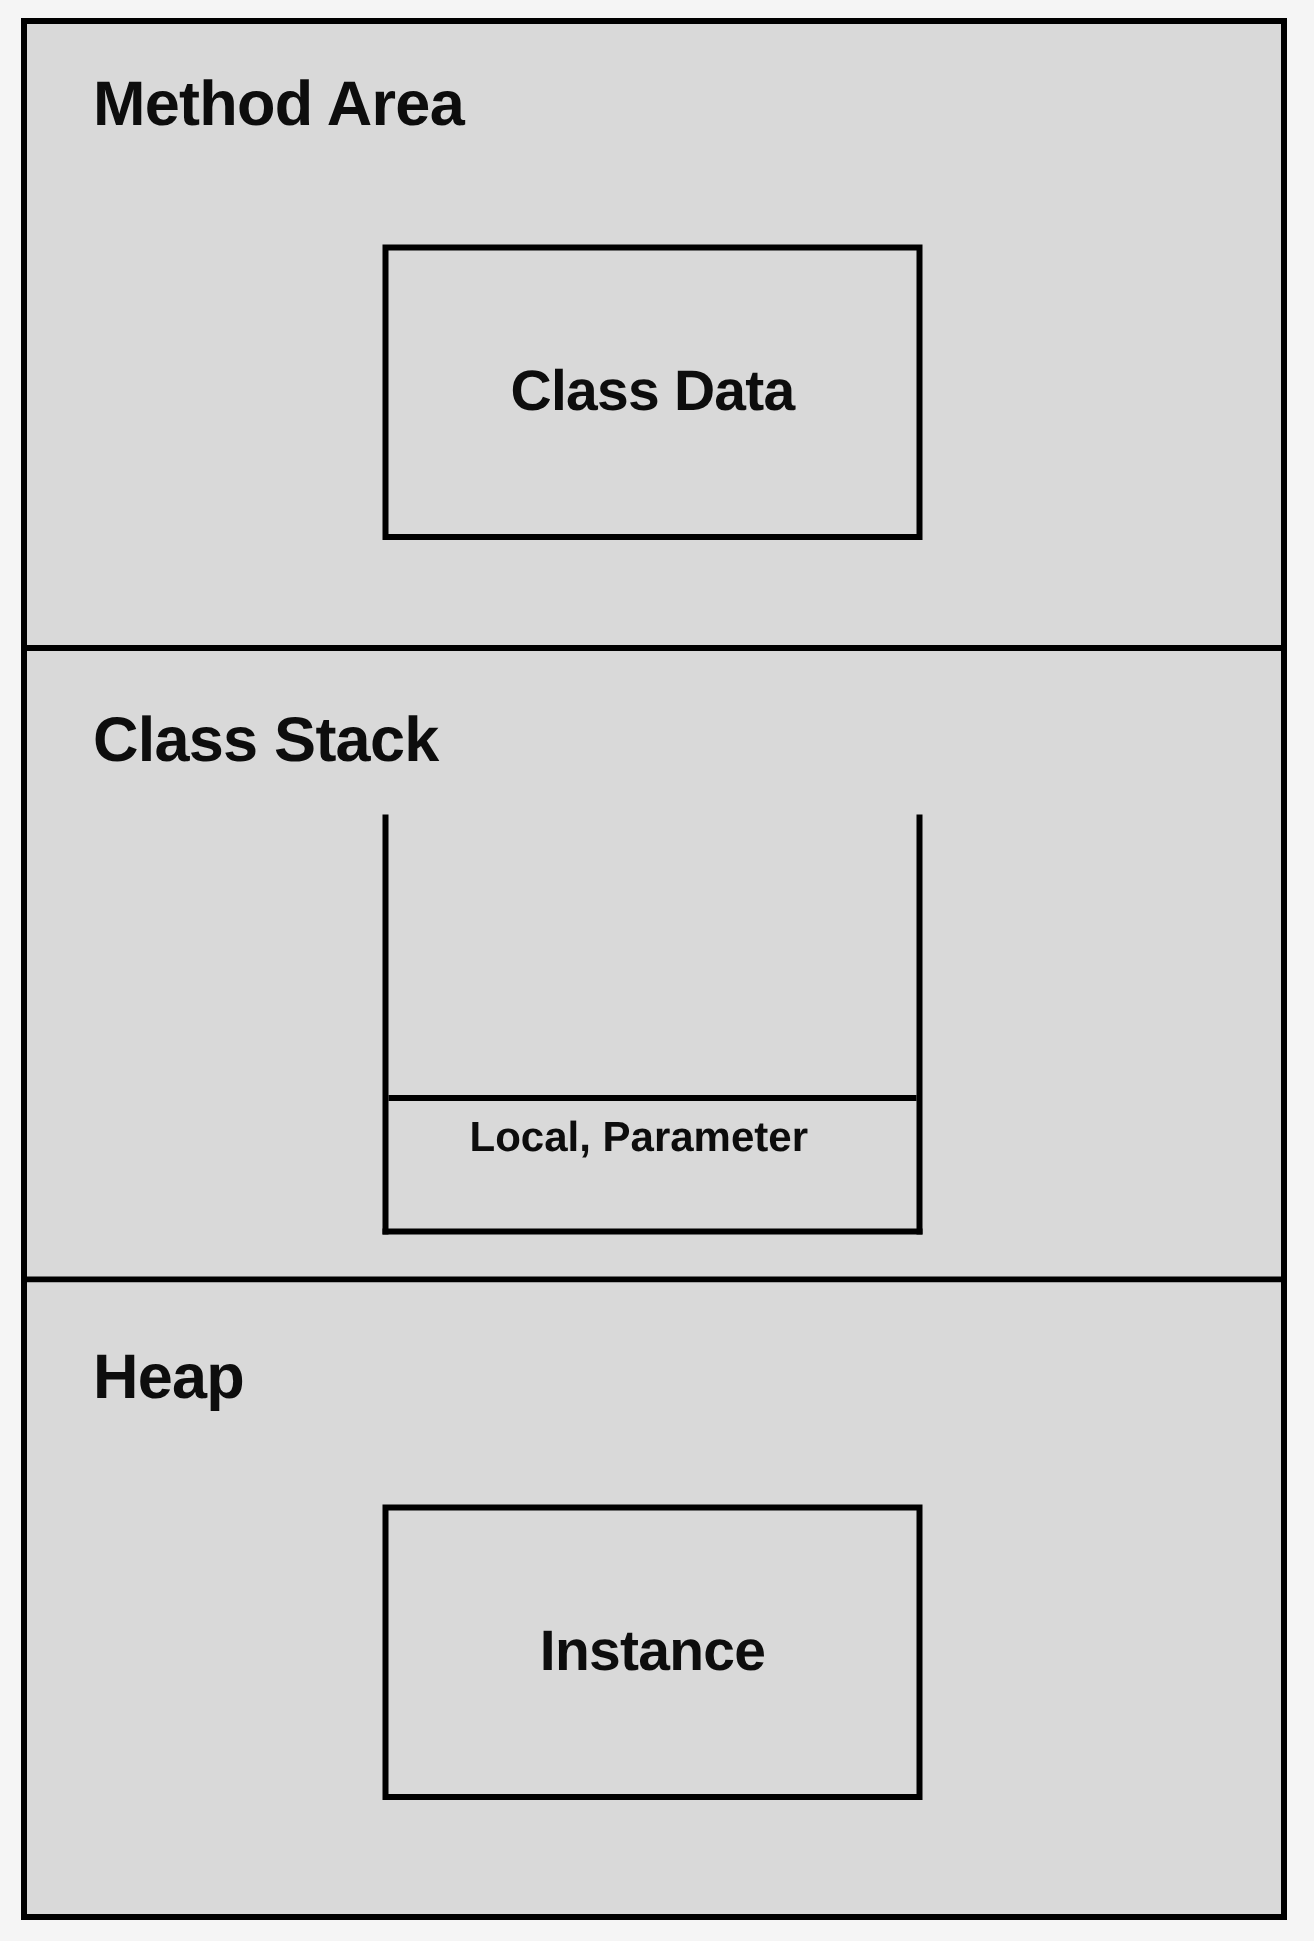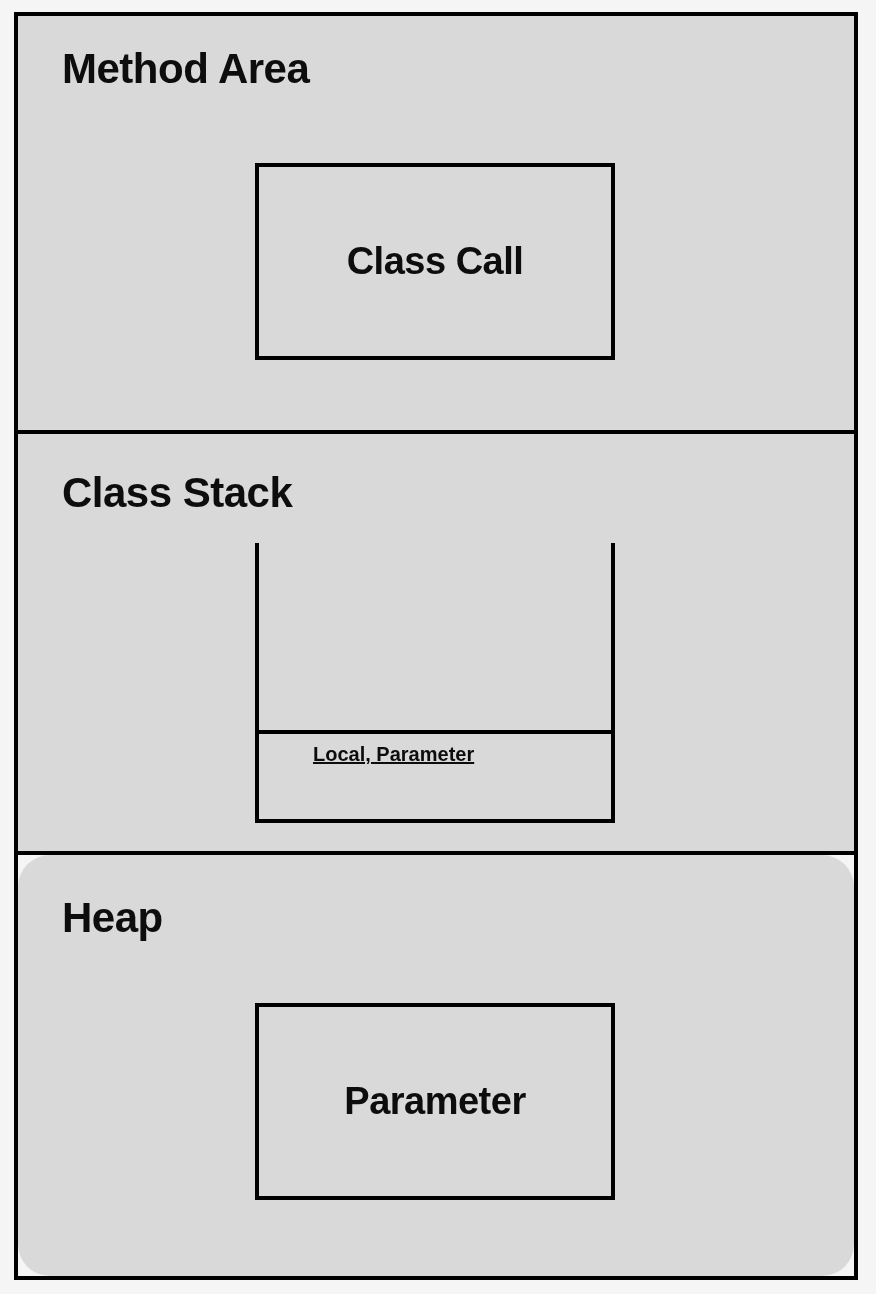--- a/index.html
+++ b/index.html
@@ -23,21 +23,21 @@
     left:14px;top:12px;
     width:844px;height:1268px;
     border:4px solid var(--border);
     display:flex;flex-direction:column;
   }
   .area{
     position:relative;
     background:var(--section-fill);
     border-bottom:4px solid var(--border);
   }
-  .area-heap{border-bottom:none;flex:1;border-radius:32px;}
+  .area-heap{border-bottom:none;flex:1;}
   .area-method{height:418px;}
   .area-call-stack{height:421px;}
   .area-title{
     position:absolute;
     left:44px;
     margin:0;
     font-size:42px;
     font-weight:700;
     letter-spacing:-0.5px;
     line-height:1.0;
@@ -79,48 +79,47 @@
   }
   .frame-name{
     margin:7px 0 0 13px;
     font-size:25px;
     font-weight:700;
     line-height:1.1;
     white-space:nowrap;
   }
   .frame-contents{
     margin:9px 0 0 54px;
-    font-size:20px;
+    font-size:28px;
     font-weight:700;
     line-height:1.1;
     white-space:nowrap;
-    text-decoration:underline;
   }
 </style>
 </head>
 <body>
 
 <div class="outer">
 
   <section class="area area-method">
     <h2 class="area-title">Method Area</h2>
     <div class="inner-box box-classdata">
-      <span class="box-label">Class Call</span>
+      <span class="box-label">Class Data</span>
     </div>
   </section>
 
   <section class="area area-call-stack">
     <h2 class="area-title">Class Stack</h2>
     <div class="stack">
       <div class="stack-frame">
         <div class="frame-contents">Local, Parameter</div>
       </div>
     </div>
   </section>
 
   <section class="area area-heap">
     <h2 class="area-title">Heap</h2>
     <div class="inner-box box-instance">
-      <span class="box-label">Parameter</span>
+      <span class="box-label">Instance</span>
     </div>
   </section>
 
 </div>
 
 </body></html>

